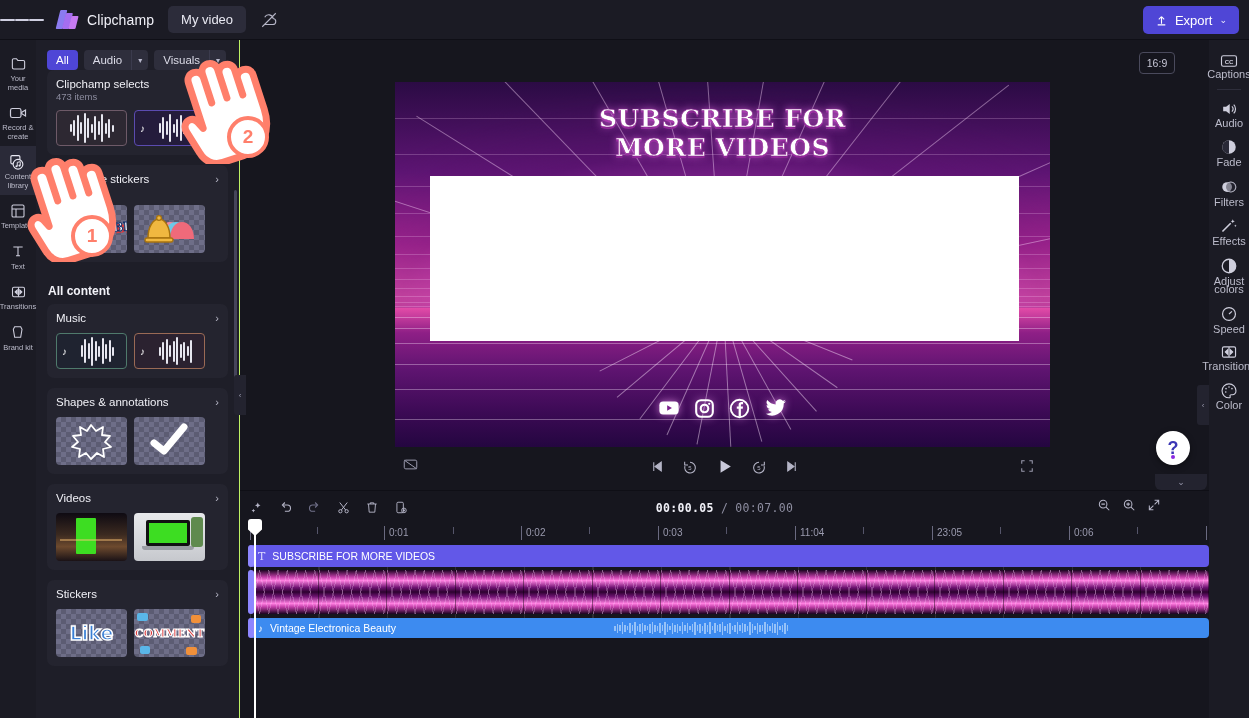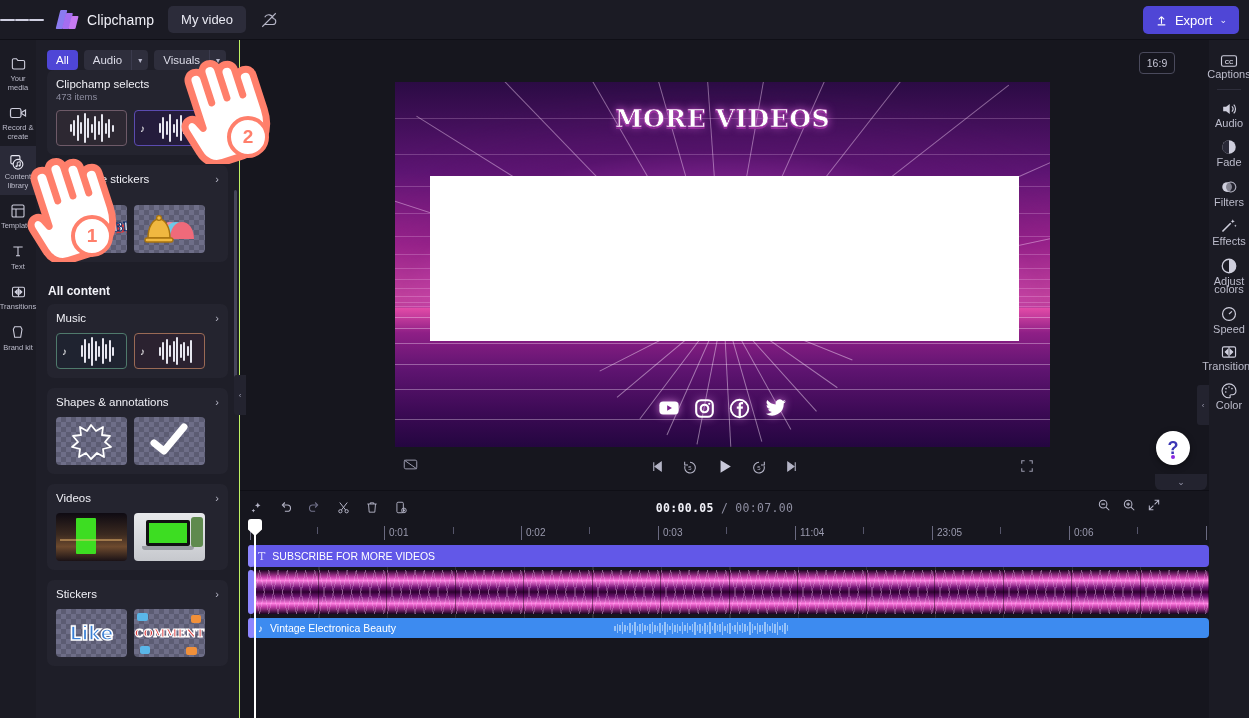--- a/index.html
+++ b/index.html
@@ -620,20 +620,21 @@
         <div class="g-v" style="transform:rotate(63deg)"></div>
         <div class="g-h" style="top:6%"></div>
           <div class="g-h" style="top:14%"></div>
         <div class="g-h" style="top:25%"></div>
           <div class="g-h" style="top:40%"></div>
         <div class="g-h" style="top:58%"></div>
           <div class="g-h" style="top:80%"></div>
       </div>
 
       <div class="vid-title">
+        <div>SUBSCRIBE FOR</div>
         <div>MORE VIDEOS</div>
       </div>
 
       <div class="vid-box left"></div>
       <div class="vid-box right"></div>
 
 
       <div class="socials">
         <svg width="22" height="22" viewBox="0 0 24 24">
           <rect x="1.5" y="5" width="21" height="14" rx="4" fill="#fff"></rect>

